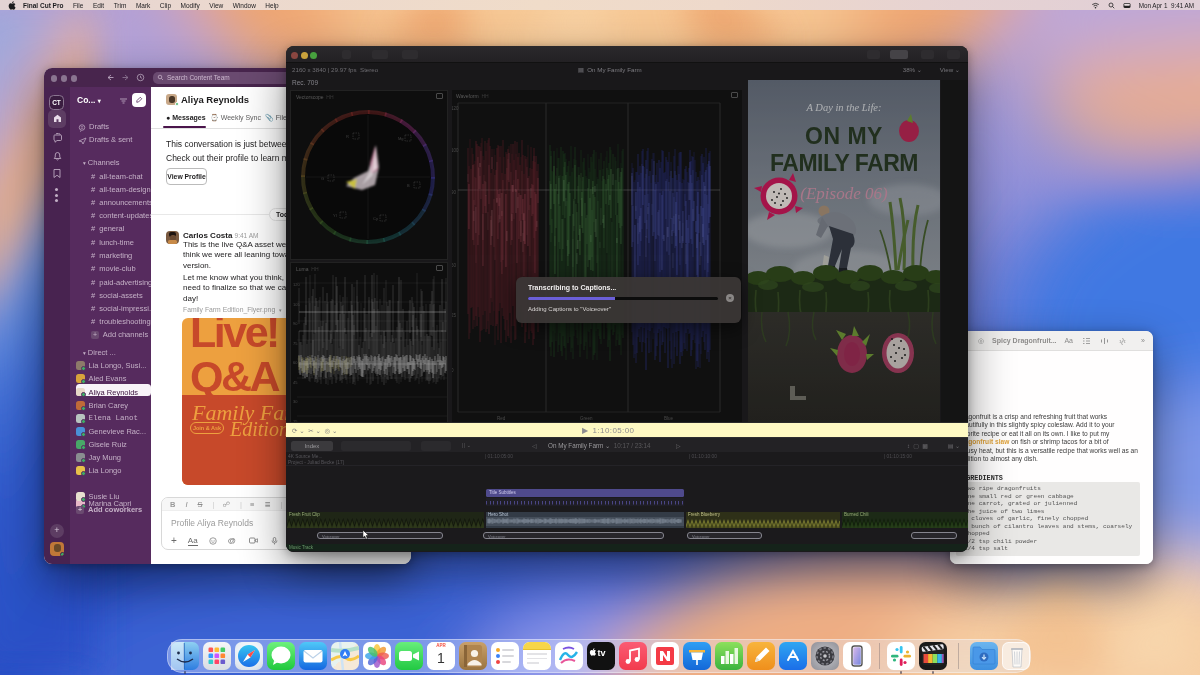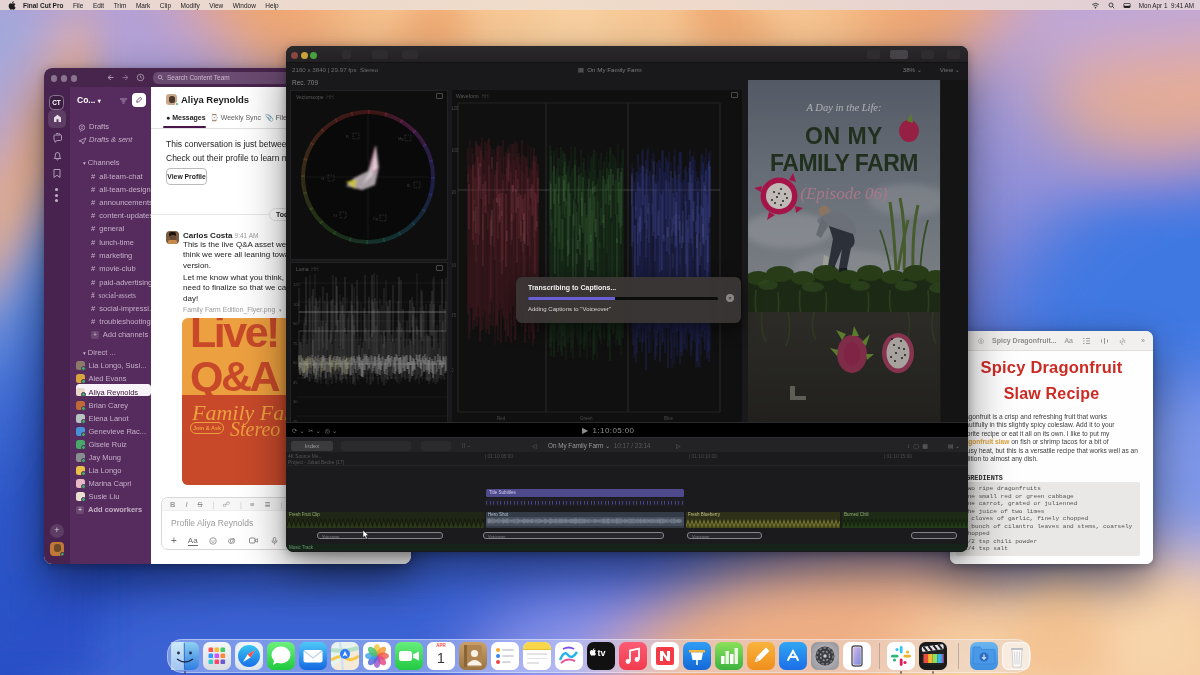--- a/index.html
+++ b/index.html
@@ -169,49 +169,49 @@
 
   <svg width="8" height="8" viewBox="0 0 16 16" style="position:absolute;left:8px;top:37px;">
         <circle cx="8" cy="7" r="5.5" fill="none" stroke="#c2afc5" stroke-width="1.5"></circle>
         <path d="M6 13 L5 15.5" stroke="#c2afc5" stroke-width="1.5"></path>
         <path d="M5.5 5.5 L10.5 5.5 M5.5 8.5 L10.5 8.5" stroke="#c2afc5" stroke-width="1.3"></path>
       </svg>
   <div class="sch" style="left:19px;top:35px;">Drafts</div>
   <svg width="9" height="8" viewBox="0 0 18 16" style="position:absolute;left:7.5px;top:50px;">
         <path d="M2 8 L16 2 L10 14 L8 9.5 Z" fill="none" stroke="#c2afc5" stroke-width="1.5"></path>
       </svg>
-  <div class="sch" style="left:19px;top:48px;font-style:italic;">Drafts &amp; sent</div>
+  <div class="sch" style="left:19px;top:48px;">Drafts &amp; sent</div>
 
   <div class="sch" style="left:13px;top:71px;"><span style="font-size:5.5px;">▾</span> Channels</div>
   <div class="sch" style="top:85px;">#&nbsp; all-team-chat</div>
   <div class="sch" style="top:98px;">#&nbsp; all-team-design</div>
   <div class="sch" style="top:111px;">#&nbsp; announcements</div>
   <div class="sch" style="top:124px;">#&nbsp; content-updates</div>
   <div class="sch" style="top:137px;text-align:right;">#&nbsp; general</div>
   <div class="sch" style="top:150.5px;">#&nbsp; lunch-time</div>
   <div class="sch" style="top:164px;">#&nbsp; marketing</div>
   <div class="sch" style="top:177px;">#&nbsp; movie-club</div>
   <div class="sch" style="top:190.5px;">#&nbsp; paid-advertising</div>
-  <div class="sch" style="top:204px;font-family:Liberation Serif, serif;">#&nbsp; social-assets</div>
+  <div class="sch" style="top:204px;">#&nbsp; social-assets</div>
   <div class="sch" style="top:217px;">#&nbsp; social-impressi...</div>
   <div class="sch" style="top:230px;">#&nbsp; troubleshooting</div>
   <div class="sch" style="top:243px;"><span style="display:inline-block;width:8px;height:8px;border-radius:2px;background:#6a4a70;text-align:center;line-height:8px;font-size:7px;">+</span>&nbsp; Add channels</div>
 
   <div class="sch" style="left:13px;top:261px;"><span style="font-size:5.5px;">▾</span> Direct ...</div>
   <div class="sdm" style="top:274px;"><span class="av" style="background:#8d7a6a;"></span>Lia Longo, Susi...</div>
   <div class="sdm" style="top:287px;"><span class="av" style="background:#d8a33c;"></span>Aled Evans</div>
   <div style="position:absolute;left:6px;top:296.5px;width:75px;height:12px;border-radius:3.5px;background:#f8f3f8;"></div>
   <div class="sdm" style="top:300.5px;color:#3a123e;"><span class="av" style="background:#e8d8c8;"></span>Aliya Reynolds</div>
   <div class="sdm" style="top:314px;"><span class="av" style="background:#c06a38;"></span>Brian Carey</div>
-  <div class="sdm" style="top:327px;"><span class="av" style="background:#b8c4c0;"></span>Elena Lanot</div>
+  <div class="sdm" style="top:327px;font-family:Liberation Mono, monospace;"><span class="av" style="background:#b8c4c0;"></span>Elena Lanot</div>
   <div class="sdm" style="top:340px;"><span class="av" style="background:#4a90d8;"></span>Genevieve Rac...</div>
   <div class="sdm" style="top:353px;"><span class="av" style="background:#48a868;"></span>Gisele Ruiz</div>
   <div class="sdm" style="top:366px;"><span class="av" style="background:#8a8d90;"></span>Jay Mung</div>
   <div class="sdm" style="top:379px;"><span class="av" style="background:#e8c04a;"></span>Lia Longo</div>
-  <div class="sdm" style="top:392px;justify-content:flex-end;"><span class="av" style="background:#e8b8c8;"></span>Marina Capri</div>
+  <div class="sdm" style="top:412px;justify-content:flex-end;"><span class="av" style="background:#e8b8c8;"></span>Marina Capri</div>
   <div class="sdm" style="top:405px;"><span class="av" style="background:#e8e0d0;"></span>Susie Liu</div>
   <div class="sdm" style="top:418px;font-weight:bold;"><span style="display:inline-block;width:8px;height:8px;border-radius:2px;background:#6a4a70;text-align:center;line-height:8px;font-size:7px;margin-right:4px;">+</span>Add coworkers</div>
 </div>
 
 <div id="sl-main">
 
   <div style="position:absolute;left:15px;top:7px;width:11px;height:11px;border-radius:3px;background:#c8a888;overflow:hidden;">
     <div style="position:absolute;left:2.5px;top:1.5px;width:6px;height:7px;border-radius:2.5px;background:#4a3828;"></div>
   </div>
   <div style="position:absolute;left:24px;top:15px;width:4px;height:4px;border-radius:50%;background:#3dae65;border:1px solid #fff;"></div>
@@ -238,21 +238,21 @@
   <div style="position:absolute;left:32px;top:153px;font-size:8px;color:#1d1c1d;line-height:10.3px;">This is the live Q&amp;A asset we will<br>think we were all leaning towards<br>version.</div>
   <div style="position:absolute;left:32px;top:186px;font-size:8px;color:#1d1c1d;line-height:10.3px;">Let me know what you think, and<br>need to finalize so that we can sh<br>day!</div>
   <div style="position:absolute;left:32px;top:219px;font-size:6.8px;color:#9a9a9a;">Family Farm Edition_Flyer.png &nbsp;<span style="font-size:5px;">▾</span></div>
 
   <div style="position:absolute;left:31px;top:231px;width:130px;height:167px;border-radius:6px;background:#eda03f;overflow:hidden;">
     <div style="position:absolute;left:0;top:77px;width:100%;height:90px;background:#c7492a;"></div>
     <div style="position:absolute;left:8px;top:-10px;font-size:43px;font-weight:800;color:#c7492a;letter-spacing:-2.5px;">Live!</div>
     <div style="position:absolute;left:8px;top:34px;font-size:43px;font-weight:800;color:#c7492a;letter-spacing:-2.5px;">Q&amp;A</div>
     <div style="position:absolute;left:10px;top:82px;font-size:22px;font-style:italic;color:#eda03f;font-family:'Liberation Serif',serif;white-space:nowrap;">Family Far</div>
     <div style="position:absolute;left:8px;top:104px;width:34px;height:12px;border:1px solid #eda03f;border-radius:7px;color:#eda03f;font-size:5.5px;font-weight:bold;text-align:center;line-height:11px;">Join &amp; Ask</div>
-    <div style="position:absolute;left:48px;top:100px;font-size:20px;font-style:italic;color:#eda03f;font-family:'Liberation Serif',serif;white-space:nowrap;">Stereo</div>
+    <div style="position:absolute;left:48px;top:100px;font-size:20px;font-style:italic;color:#eda03f;font-family:'Liberation Serif',serif;white-space:nowrap;">Edition</div>
   </div>
 
   <div style="position:absolute;left:10px;top:410px;width:239px;height:53px;border:1px solid #d8d8d8;border-radius:7px;background:#fff;overflow:hidden;">
     <div style="height:13px;background:#f7f7f7;border-bottom:1px solid #eee;color:#8a8a8a;font-size:7.5px;display:flex;align-items:center;">
       <b style="margin-left:8px;color:#9a9a9a;">B</b>
           <i style="margin-left:10px;">I</i>
           <span style="margin-left:10px;text-decoration:line-through;">S</span>
       <span style="margin-left:10px;color:#ccc;">|</span>
           <span style="margin-left:8px;color:#9a9a9a;">☍</span>
       <span style="margin-left:10px;color:#ccc;">|</span>
@@ -299,21 +299,20 @@
       </svg>
   <svg width="9" height="8" viewBox="0 0 18 16" style="position:absolute;right:44px;top:6px;">
         <path d="M9 2 L9 14 M3 5 L3 11 M15 5 L15 11" stroke="#8a8a8a" stroke-width="1.8"></path>
       </svg>
   <svg width="9" height="9" viewBox="0 0 18 18" style="position:absolute;right:26px;top:5.5px;">
         <path d="M9 2 Q13 6 9 9 Q5 12 9 16 M4 6 Q7 9 4 12 M14 6 Q11 9 14 12" stroke="#8a8a8a" stroke-width="1.4" fill="none"></path>
       </svg>
   <div style="position:absolute;right:8px;top:6px;font-size:7px;color:#8a8a8a;">»</div>
 </div>
 <div style="position:absolute;left:0;top:20px;width:100%;height:213px;background:#fffefe;">
-  <div style="text-align:center;font-size:16.5px;font-weight:800;color:#cd2a24;line-height:26px;margin-top:3px;letter-spacing:0.2px;">Spicy Dragonfruit<br><span style="font-size:16px;">Slaw Recipe</span></div>
   <div style="position:absolute;left:8px;top:62px;width:200px;font-size:6.6px;color:#3d3d3d;line-height:8.4px;white-space:nowrap;">Dragonfruit is a crisp and refreshing fruit that works<br>beautifully in this slightly spicy coleslaw. Add it to your<br>favorite recipe or eat it all on its own. I like to put my<br><b style="color:#e0a33a;">dragonfruit slaw</b> on fish or shrimp tacos for a bit of<br>citrusy heat, but this is a versatile recipe that works well as an<br>addition to almost any dish.</div>
   <div style="position:absolute;left:8px;top:123px;font-size:6.8px;font-weight:bold;color:#2d2d2d;font-family:'Liberation Mono',monospace;">INGREDIENTS</div>
   <div style="position:absolute;left:6px;top:131px;width:184px;background:#e9e8e6;border-radius:2px;padding:3px 4px 3px 8px;font-family:'Liberation Mono',monospace;font-size:6.1px;line-height:7.5px;color:#555;white-space:nowrap;">Two ripe dragonfruits<br>One small red or green cabbage<br>One carrot, grated or julienned<br>The juice of two limes<br>2 cloves of garlic, finely chopped<br>1 bunch of cilantro leaves and stems, coarsely<br>chopped<br>1/2 tsp chili powder<br>1/4 tsp salt</div>
 </div>
 </div>
 <div id="fcp" class="win">
 <div style="position:absolute;left:0;top:0;width:682px;height:17px;background:linear-gradient(180deg,#2b292c,#232124);border-bottom:1px solid #111;">
   <div style="position:absolute;left:5px;top:5.5px;width:7px;height:7px;border-radius:50%;background:#8a4640;"></div>
   <div style="position:absolute;left:14.5px;top:5.5px;width:7px;height:7px;border-radius:50%;background:#c9a23c;"></div>
   <div style="position:absolute;left:24px;top:5.5px;width:7px;height:7px;border-radius:50%;background:#47a03e;"></div>
@@ -1416,21 +1415,21 @@
             <circle cx="7" cy="10" r="1"></circle>
             <circle cx="-3" cy="16" r="1"></circle>
           </g>
 </g>
 <path d="M42 306 L42 320 L58 320 L58 316 L47 316 L47 306 Z" fill="#8a887e" opacity="0.85"></path>
 <rect x="0" y="0" width="192" height="342" fill="#000" opacity="0.24"></rect>
 </svg>
 </div>
 <div style="position:absolute;left:655px;top:34px;width:27px;height:342px;background:#141414;"></div>
 
-<div style="position:absolute;left:0;top:376px;width:682px;height:15px;background:#000000;border-top:1px solid #2a2a2a;">
+<div style="position:absolute;left:0;top:376px;width:682px;height:15px;background:#fef9c3;border-top:1px solid #2a2a2a;">
   <div style="position:absolute;left:6px;top:4px;font-size:6.5px;color:#7a797c;">⟳ ⌄ &nbsp;✂ ⌄ &nbsp;◎ ⌄</div>
   <div style="position:absolute;left:296px;top:3px;font-size:8px;color:#8e8d90;">▶&nbsp; <span style="letter-spacing:0.4px;">1:10:05:00</span></div>
 </div>
 
 <div style="position:absolute;left:0;top:391px;width:682px;height:15px;background:#232225;border-top:1px solid #2e2d30;">
   <div style="position:absolute;left:5px;top:2.5px;width:42px;height:10px;background:#3b3a3d;border-radius:2.5px;font-size:6px;color:#9a999c;text-align:center;line-height:10px;">Index</div>
   <div style="position:absolute;left:55px;top:2.5px;width:70px;height:10px;background:#2b2a2d;border-radius:2.5px;"></div>
   <div style="position:absolute;left:135px;top:2.5px;width:30px;height:10px;background:#2b2a2d;border-radius:2.5px;"></div>
   <div style="position:absolute;left:176px;top:4px;font-size:5.5px;color:#5a595c;">|| ⌄</div>
   <div style="position:absolute;left:246px;top:4px;font-size:6px;color:#6a696c;">◁</div>

